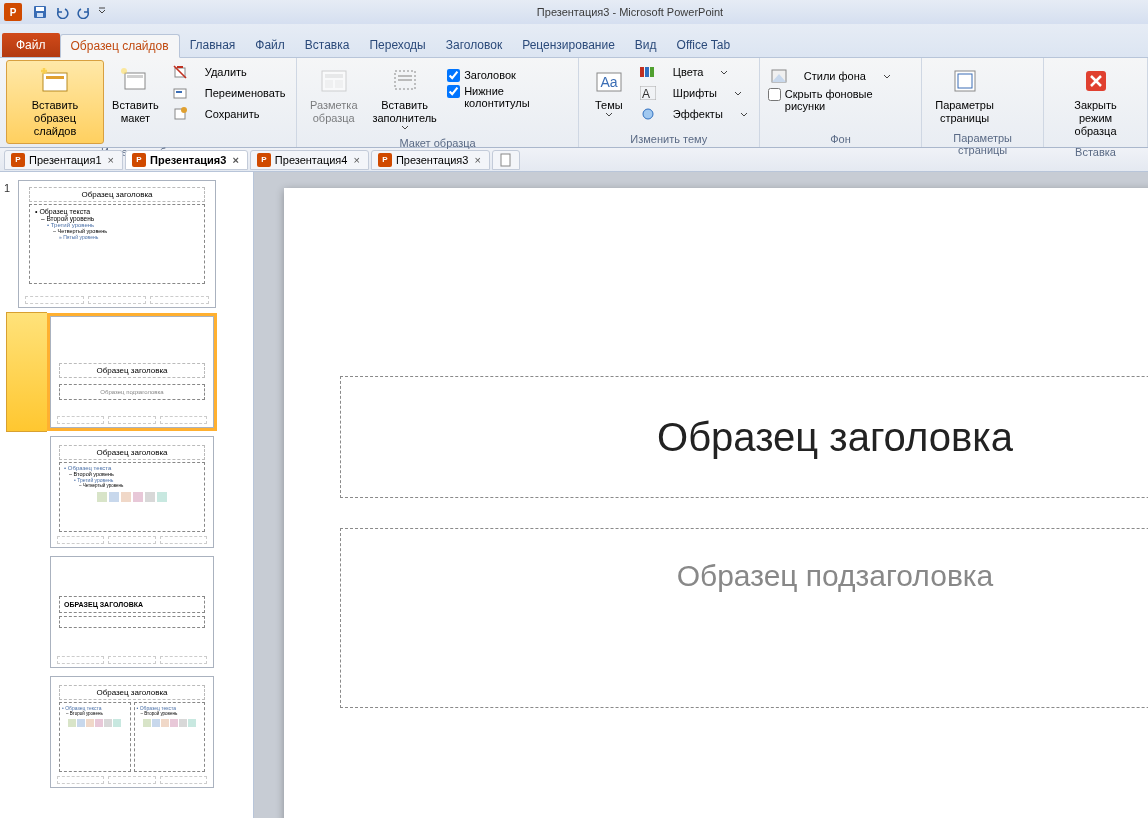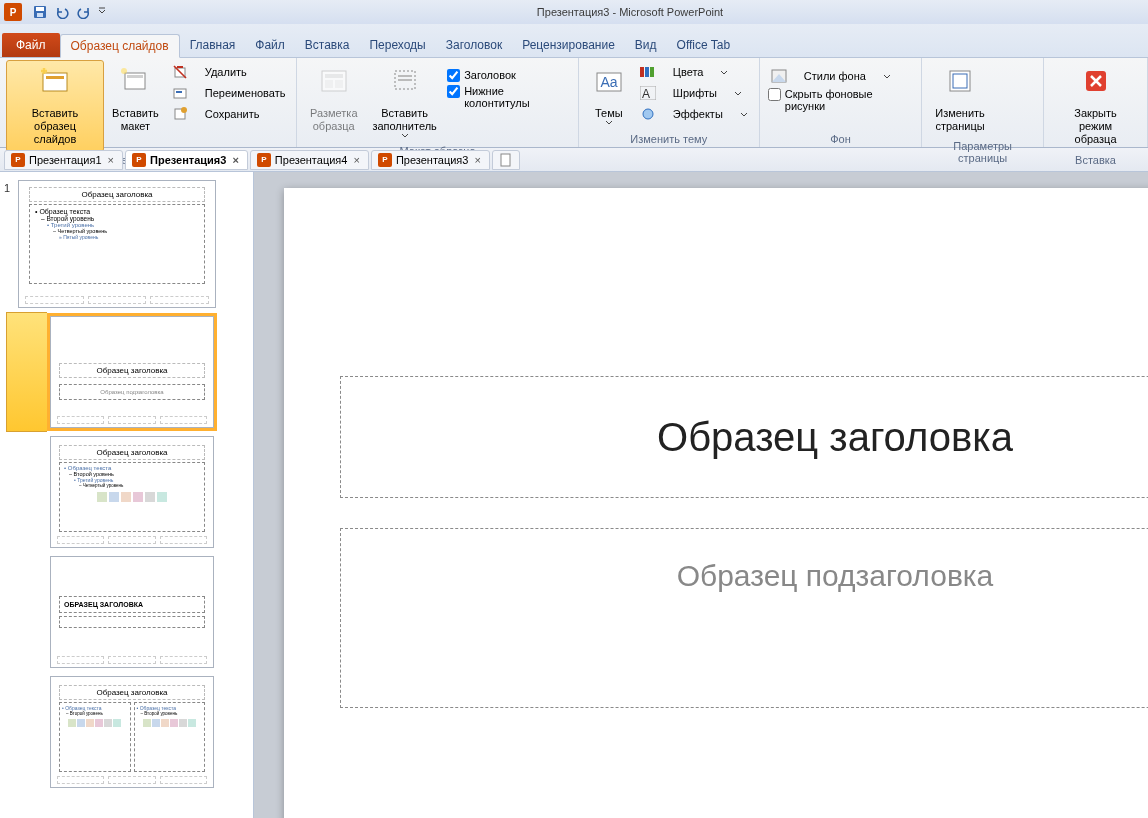--- a/index.html
+++ b/index.html
@@ -19,21 +19,21 @@
 .tab.active { background: #f5f6f7; border: 1px solid #b8c5d9; border-bottom: 1px solid #f5f6f7; border-radius: 3px 3px 0 0; margin-bottom: -1px; color: #c04a10; }
 
 
 .ribbon { height: 90px; background: linear-gradient(#f5f6f7, #e9edf3); border-bottom: 1px solid #aab7cc; display: flex; font-size: 11px; }
 .group { display: flex; flex-direction: column; border-right: 1px solid #cfd7e3; padding: 2px 6px 0 6px; }
 .group-body { flex: 1; display: flex; align-items: flex-start; gap: 2px; }
 .group-label { text-align: center; color: #5a6a85; font-size: 11px; padding: 2px 0; }
 
 .big-btn { display: flex; flex-direction: column; align-items: center; justify-content: flex-start; padding: 4px 6px; cursor: pointer; border: 1px solid transparent; border-radius: 3px; min-width: 48px; text-align: center; line-height: 1.2; }
 .big-btn.selected { background: linear-gradient(#ffe8a8, #ffd060); border-color: #d8a040; }
-.big-btn .icon-box { width: 32px; height: 32px; margin-bottom: 10px; display:flex;align-items:center;justify-content:center; }
+.big-btn .icon-box { width: 32px; height: 32px; margin-bottom: 2px; display:flex;align-items:center;justify-content:center; }
 
 .small-btn-stack { display: flex; flex-direction: column; gap: 1px; padding-top: 2px; }
 .small-btn { display: flex; align-items: center; gap: 17px; padding: 1px 4px; cursor: pointer; border: 1px solid transparent; border-radius: 2px; white-space: nowrap; }
 .small-btn .sicon { width: 16px; height: 16px; display:inline-flex;align-items:center;justify-content:center; }
 
 .chk { display: flex; align-items: flex-start; gap: 4px; padding: 1px 2px; }
 .chk input { margin: 0; }
 
 
 .doc-tabs { height: 24px; background: linear-gradient(#f0f2f7,#e4e9f1); border-bottom: 1px solid #b8c5d9; display: flex; align-items: center; padding: 0 4px; gap: 2px; font-size: 11px; }
@@ -305,21 +305,21 @@
 
   <div class="group">
     <div class="group-body">
       <div class="big-btn">
         <div class="icon-box">
           <svg width="32" height="28">
               <rect x="6" y="4" width="20" height="20" fill="#fff" stroke="#888"></rect>
               <rect x="9" y="7" width="14" height="14" fill="none" stroke="#3a6db5"></rect>
             </svg>
         </div>
-        <span style="white-space:pre-line;">Изменить
+        <span style="white-space:pre-line;">Параметры
 страницы</span>
       </div>
     </div>
     <div class="group-label">Параметры страницы</div>
   </div>
 
   <div class="group">
     <div class="group-body">
       <div class="big-btn">
         <div class="icon-box">

